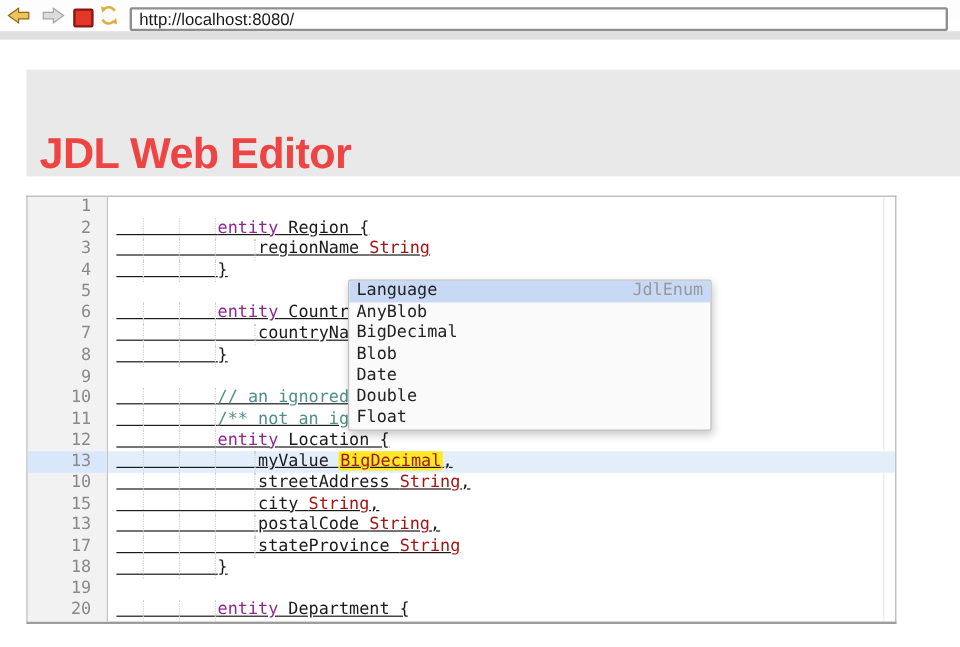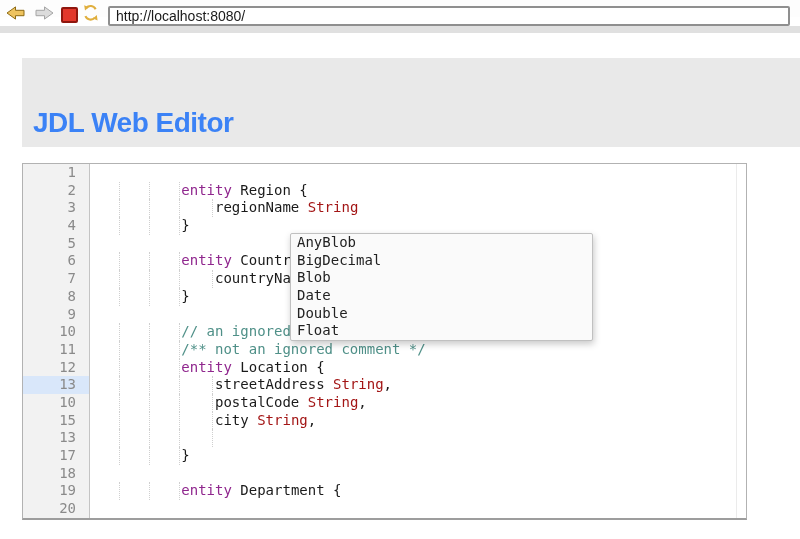--- a/index.html
+++ b/index.html
@@ -17,36 +17,36 @@
   .icon-reload{left:82px;top:4px;}
   .url-input{
     position:absolute;left:108px;top:6px;width:666px;height:14px;
     border:2px solid #8f8f8f;border-radius:2px;background:#fff;
     font:14px "Liberation Sans",sans-serif;color:#1a1a1a;padding:1px 6px;
   }
   .chrome-strip{position:absolute;left:0;top:26px;width:800px;height:7px;
     background:#e0e0e0;border-top:1px solid #cscsc;}
   
   .header-band{position:absolute;left:22px;top:58px;width:778px;height:89px;background:#e9e9e9;}
-  .page-title{position:absolute;left:33px;top:84px;font-size:28px;line-height:40px;
-    font-weight:bold;color:#3b82f6;letter-spacing:-.5px;}
+  .page-title{position:absolute;left:33px;top:84px;font-size:36px;line-height:40px;
+    font-weight:bold;color:#ef4444;letter-spacing:-.5px;}
   
   .editor{
     position:absolute;left:22px;top:163px;width:723px;height:354px;
     background:#fff;border:1px solid #b2b2b2;border-bottom:2px solid #9d9d9d;
     overflow:hidden;
   }
   .gutter{position:absolute;left:0;top:0;width:66px;height:100%;
     background:#f2f2f2;border-right:1px solid #c4c4c4;}
   .gutter-cell{height:17.7px;line-height:17.7px;text-align:right;padding-right:13px;
     color:#8a8a8a;font:14px "DejaVu Sans Mono",monospace;}
   .gutter-cell.active{background:#d9e7fa;}
   .code{position:absolute;left:67px;top:0;right:0;bottom:0;}
   .code-line{position:relative;height:17.7px;line-height:17.7px;white-space:pre;
-    padding-left:7px;font:14px "DejaVu Sans Mono",monospace;color:#1a1a1a;}
+    padding-left:7px;font:14px "DejaVu Sans Mono",monospace;color:#1a1a1a;text-decoration:underline;}
   .code-line.active{background:#e4eefb;}
   .guide{position:absolute;top:0;bottom:0;width:0;border-left:1px dotted #cfcfcf;}
   .tk-k{color:var(--kw);}
   .tk-t{color:var(--ty);}
   .tk-c{color:var(--cm);}
   .tk-th{color:var(--ty);background:var(--hl);border-radius:2px;padding:0 1px;}
   .scroll-track{position:absolute;right:9px;top:0;bottom:0;width:0;
     border-left:1px solid #ebebeb;}
   
   .autocomplete{
@@ -119,30 +119,35 @@
       <div class="code-line"><span class="guide" style="left: 29px;"></span><span class="guide" style="left: 59px;"></span><span class="guide" style="left: 89px;"></span><span class="guide" style="left: 122px;"></span><span>              <span>regionName </span><span class="tk-t">String</span></span></div>
       <div class="code-line"><span class="guide" style="left: 29px;"></span><span class="guide" style="left: 59px;"></span><span class="guide" style="left: 89px;"></span><span>          <span>}</span></span></div>
       <div class="code-line"><span></span></div>
       <div class="code-line"><span class="guide" style="left: 29px;"></span><span class="guide" style="left: 59px;"></span><span class="guide" style="left: 89px;"></span><span>          <span class="tk-k">entity</span><span> Country {</span></span></div>
       <div class="code-line"><span class="guide" style="left: 29px;"></span><span class="guide" style="left: 59px;"></span><span class="guide" style="left: 89px;"></span><span class="guide" style="left: 122px;"></span><span>              <span>countryName </span><span class="tk-t">String</span></span></div>
       <div class="code-line"><span class="guide" style="left: 29px;"></span><span class="guide" style="left: 59px;"></span><span class="guide" style="left: 89px;"></span><span>          <span>}</span></span></div>
       <div class="code-line"><span></span></div>
       <div class="code-line"><span class="guide" style="left: 29px;"></span><span class="guide" style="left: 59px;"></span><span class="guide" style="left: 89px;"></span><span>          <span class="tk-c">// an ignored comment</span></span></div>
       <div class="code-line"><span class="guide" style="left: 29px;"></span><span class="guide" style="left: 59px;"></span><span class="guide" style="left: 89px;"></span><span>          <span class="tk-c">/** not an ignored comment */</span></span></div>
       <div class="code-line"><span class="guide" style="left: 29px;"></span><span class="guide" style="left: 59px;"></span><span class="guide" style="left: 89px;"></span><span>          <span class="tk-k">entity</span><span> Location {</span></span></div>
+      <div class="code-line active"><span class="guide" style="left: 29px;"></span><span class="guide" style="left: 59px;"></span><span class="guide" style="left: 89px;"></span><span class="guide" style="left: 122px;"></span><span>              <span>myValue </span><span class="tk-th">BigDecimal</span><span>,</span></span></div>
       <div class="code-line"><span class="guide" style="left: 29px;"></span><span class="guide" style="left: 59px;"></span><span class="guide" style="left: 89px;"></span><span class="guide" style="left: 122px;"></span><span>              <span>streetAddress </span><span class="tk-t">String</span><span>,</span></span></div>
+      <div class="code-line"><span class="guide" style="left: 29px;"></span><span class="guide" style="left: 59px;"></span><span class="guide" style="left: 89px;"></span><span class="guide" style="left: 122px;"></span><span>              <span>city </span><span class="tk-t">String</span><span>,</span></span></div>
       <div class="code-line"><span class="guide" style="left: 29px;"></span><span class="guide" style="left: 59px;"></span><span class="guide" style="left: 89px;"></span><span class="guide" style="left: 122px;"></span><span>              <span>postalCode </span><span class="tk-t">String</span><span>,</span></span></div>
-      <div class="code-line"><span class="guide" style="left: 29px;"></span><span class="guide" style="left: 59px;"></span><span class="guide" style="left: 89px;"></span><span class="guide" style="left: 122px;"></span><span>              <span>city </span><span class="tk-t">String</span><span>,</span></span></div>
-      <div class="code-line"><span class="guide" style="left: 29px;"></span><span class="guide" style="left: 59px;"></span><span class="guide" style="left: 89px;"></span><span class="guide" style="left: 122px;"></span></div>
+      <div class="code-line"><span class="guide" style="left: 29px;"></span><span class="guide" style="left: 59px;"></span><span class="guide" style="left: 89px;"></span><span class="guide" style="left: 122px;"></span><span>              <span>stateProvince </span><span class="tk-t">String</span></span></div>
       <div class="code-line"><span class="guide" style="left: 29px;"></span><span class="guide" style="left: 59px;"></span><span class="guide" style="left: 89px;"></span><span>          <span>}</span></span></div>
       <div class="code-line"><span></span></div>
       <div class="code-line"><span class="guide" style="left: 29px;"></span><span class="guide" style="left: 59px;"></span><span class="guide" style="left: 89px;"></span><span>          <span class="tk-k">entity</span><span> Department {</span></span></div>
     </div>
   <div class="scroll-track"></div>
   <div class="autocomplete" id="acpopup">
+      <div class="ac-item selected">
+        <span>Language</span>
+        <span class="ac-hint">JdlEnum</span>
+      </div>
       <div class="ac-item">
         <span>AnyBlob</span>
       </div>
       <div class="ac-item">
         <span>BigDecimal</span>
       </div>
       <div class="ac-item">
         <span>Blob</span>
       </div>
       <div class="ac-item">

